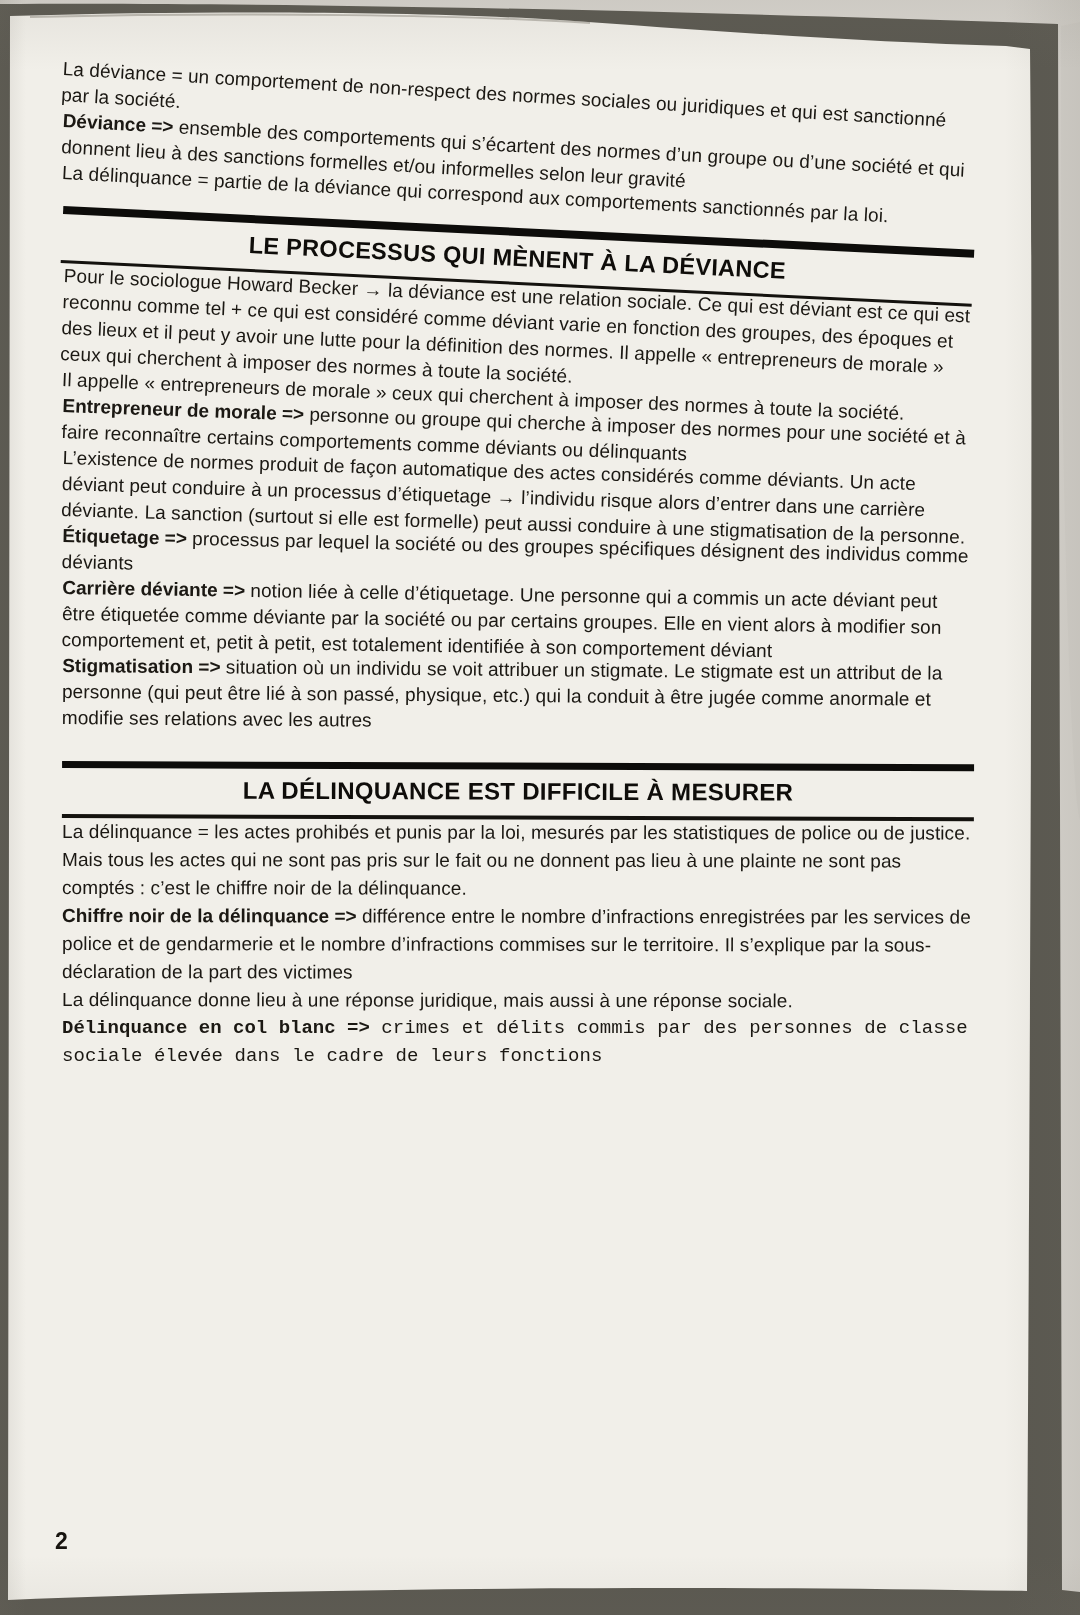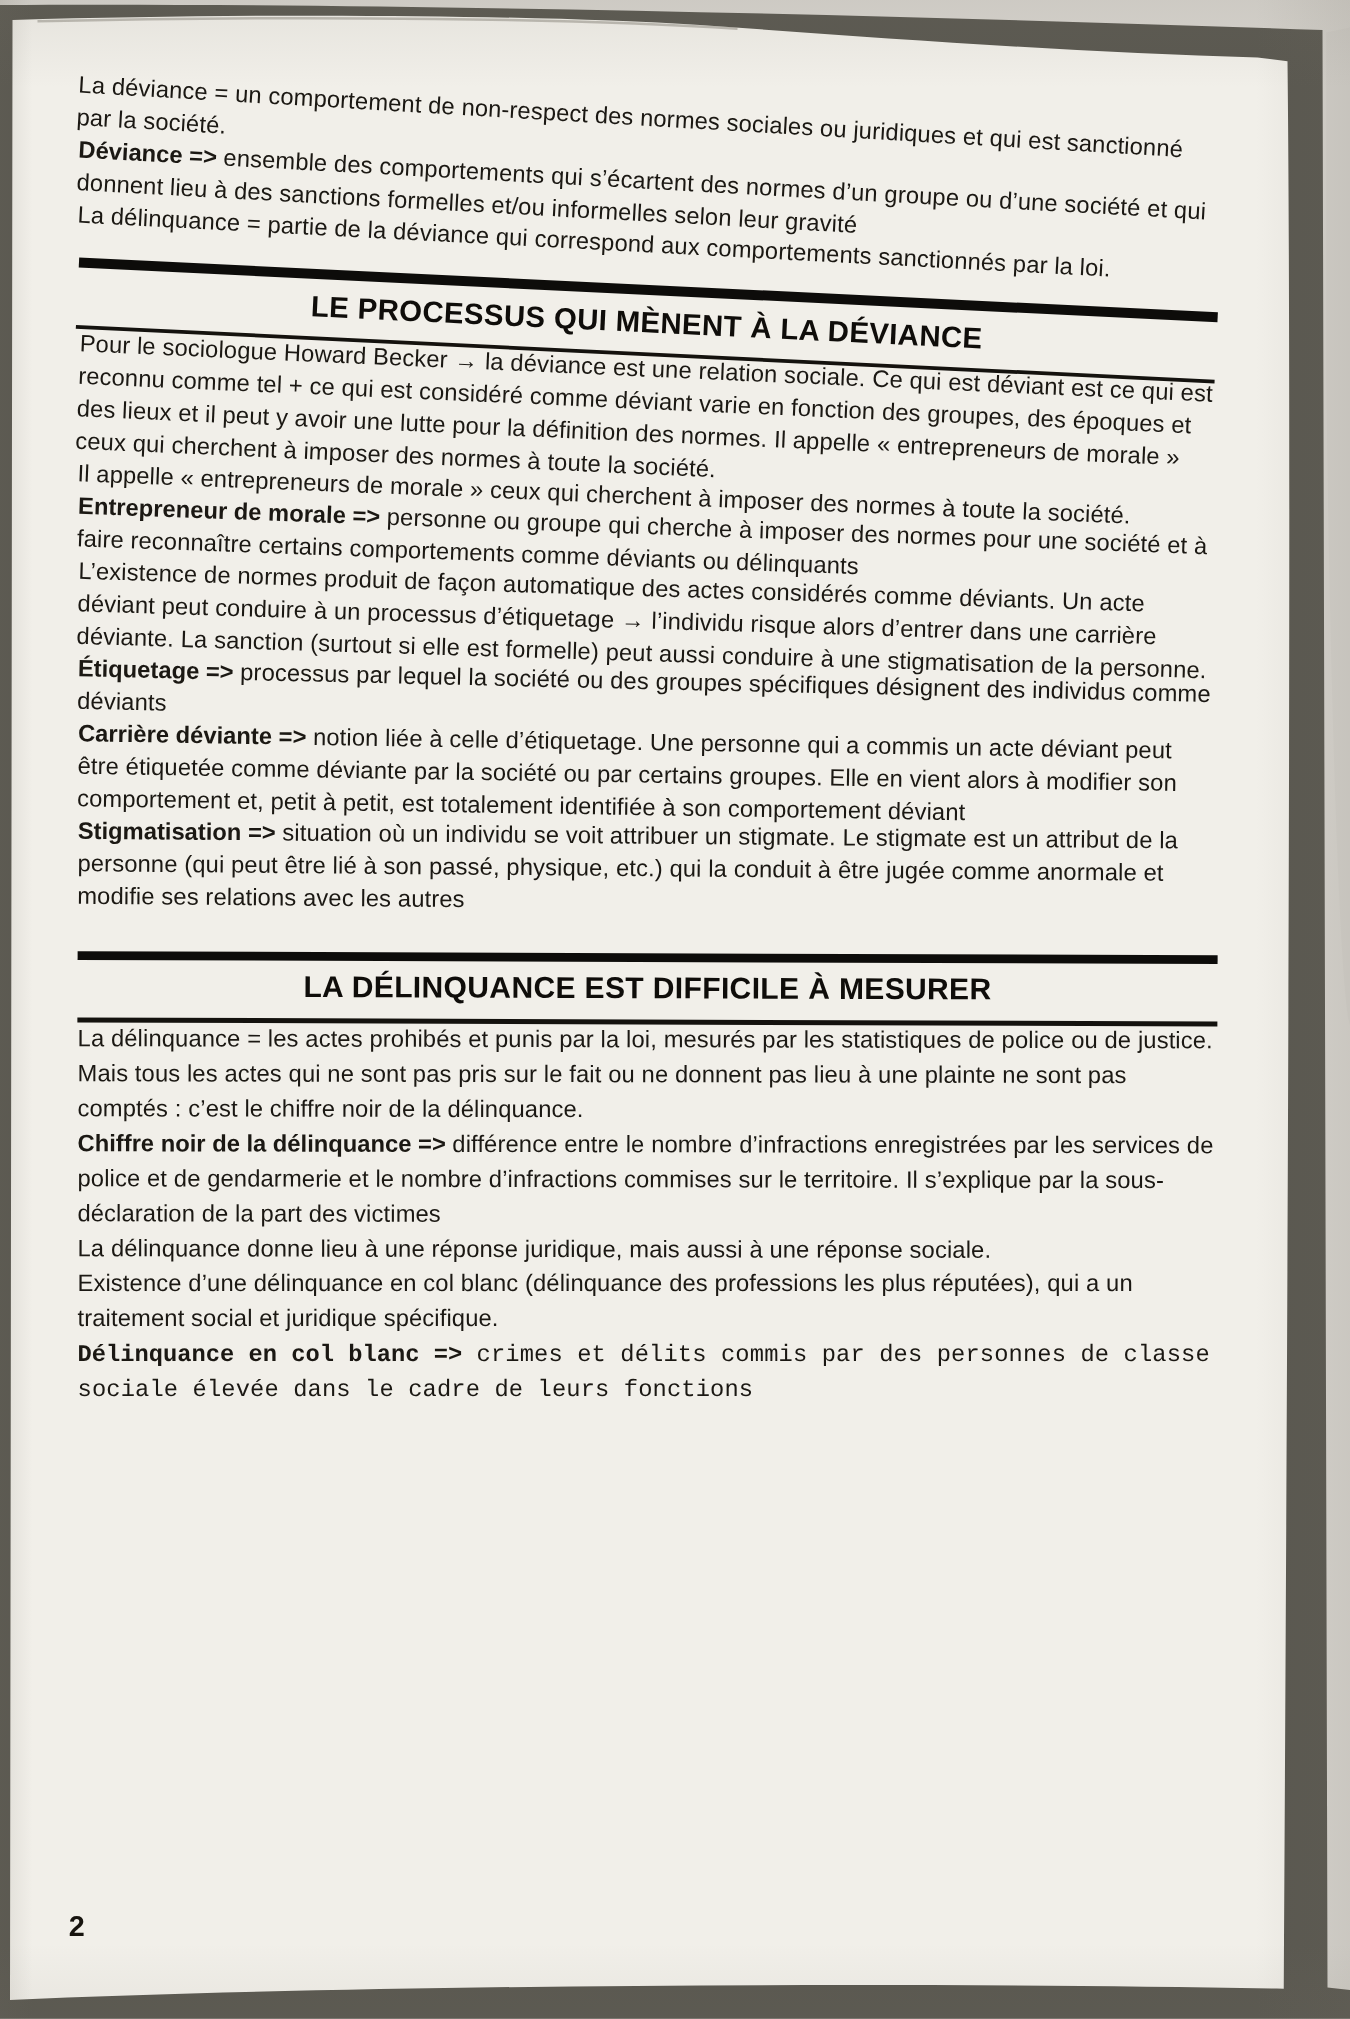--- a/index.html
+++ b/index.html
@@ -118,21 +118,20 @@
 
     <section>
       <h2 class="sec-title second r020 mt30">LA DÉLINQUANCE EST DIFFICILE À MESURER</h2>
 
       <p class="para s2 r010 mt26"><b class="lead"></b><span>La délinquance = les actes prohibés et punis par la loi, mesurés par les statistiques de police ou de justice. Mais tous les actes qui ne sont pas pris sur le fait ou ne donnent pas lieu à une plainte ne sont pas comptés : c’est le chiffre noir de la délinquance.</span></p>
 
       <p class="para s2 r010 mt26"><b class="lead">Chiffre noir de la délinquance =&gt; </b><span>différence entre le nombre d’infractions enregistrées par les services de police et de gendarmerie et le nombre d’infractions commises sur le territoire. Il s’explique par la sous-déclaration de la part des victimes</span></p>
 
       <p class="para s2 r010 mt26"><b class="lead"></b><span>La délinquance donne lieu à une réponse juridique, mais aussi à une réponse sociale.</span></p>
 
-      <p class="para s2 mt26"><b class="lead"></b><span>Existence d’une délinquance en col blanc (délinquance des professions les plus réputées), qui a un traitement social et juridique spécifique.</span></p>
 
       <p class="para s2 mt28"><b class="lead">Délinquance en col blanc =&gt; </b><span>crimes et délits commis par des personnes de classe sociale élevée dans le cadre de leurs fonctions</span></p>
     </section>
 
   </div>
 
   <div class="page-number">2</div>
 </div>
 
 </body></html>

